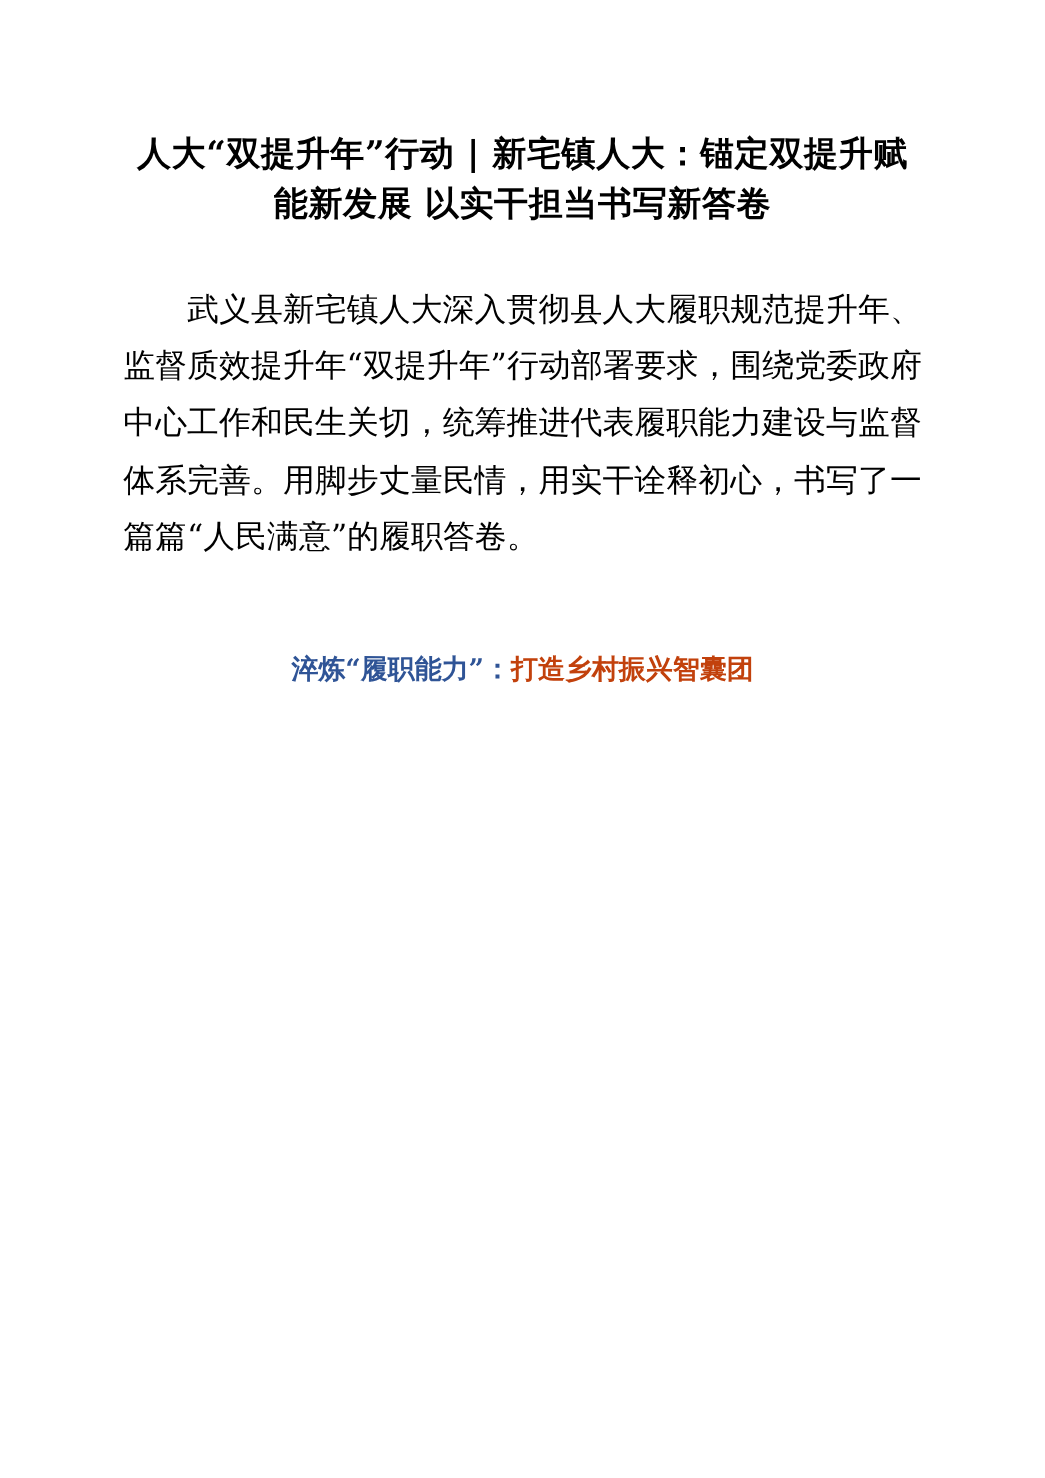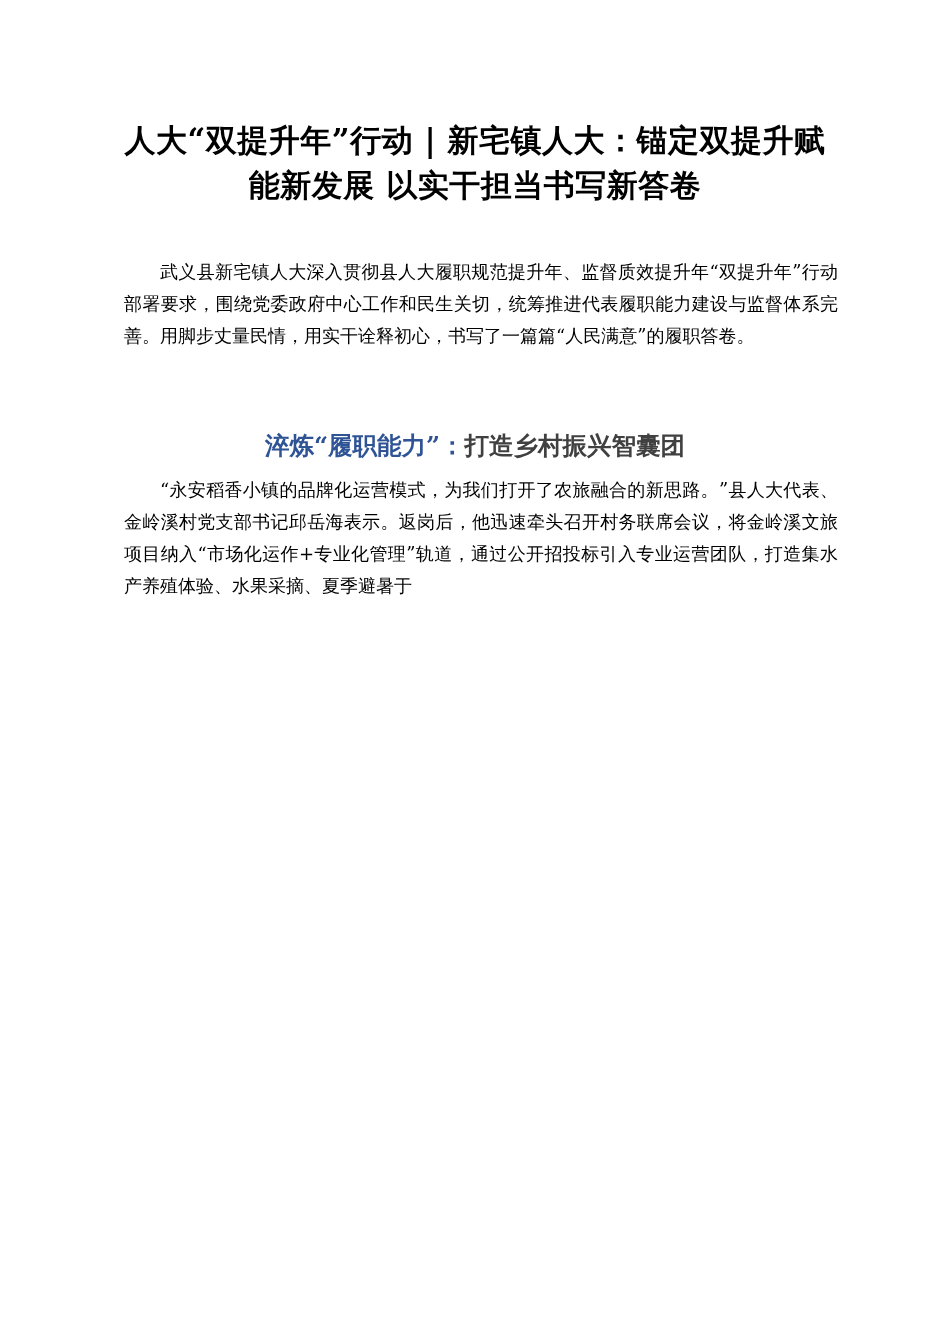--- a/index.html
+++ b/index.html
@@ -25,55 +25,54 @@
     font-family: "DejaVu Serif", "Liberation Serif", serif;
     font-weight: bold;
     font-size: 31px;
     line-height: 1.45;
     text-align: center;
     letter-spacing: 0.5px;
     margin: 0 0 48px 0;
     color: #000000;
   }
   p.body-para {
-    font-size: 18px;
+    font-size: 29px;
     line-height: 1.78;
     text-align: justify;
     text-justify: inter-ideograph;
-    margin: 0 0 16px 12px;
+    margin: 0 0 16px 0;
     text-indent: 2em;
     color: #000000;
   }
   .section-heading {
     text-align: center;
     font-size: 24.5px;
     line-height: 1.8;
     font-weight: bold;
     margin: 34px 0 6px 0;
   }
   .section-heading .accent {
     color: #2f5496;
     margin-top: 39px;
   }
   .section-heading .plain {
-    color: #404040;
+    color: #c2410c;
   }
   .spacer-lg { height: 22px; }
 </style>
 </head>
 <body>
 
 <div class="page">
 
   <h1 class="doc-title">人大“双提升年”行动 | 新宅镇人大：锚定双提升赋能新发展 以实干担当书写新答卷</h1>
 
   <p class="body-para">武义县新宅镇人大深入贯彻县人大履职规范提升年、监督质效提升年“双提升年”行动部署要求，围绕党委政府中心工作和民生关切，统筹推进代表履职能力建设与监督体系完善。用脚步丈量民情，用实干诠释初心，书写了一篇篇“人民满意”的履职答卷。</p>
 
   <div class="spacer-lg"></div>
 
   <div class="section-heading">
     <span class="accent">淬炼“履职能力”：</span><span class="plain">打造乡村振兴智囊团</span>
   </div>
 
 
-  <p class="body-para">“永安稻香小镇的品牌化运营模式，为我们打开了农旅融合的新思路。”县人大代表、金岭溪村党支部书记邱岳海表示。返岗后，他迅速牵头召开村务联席会议，将金岭溪文旅项目纳入“市场化运作+专业化管理”轨道，通过公开招投标引入专业运营团队，打造集水产养殖体验、水果采摘、夏季避暑于</p>
 
 </div>
 
 </body></html>

